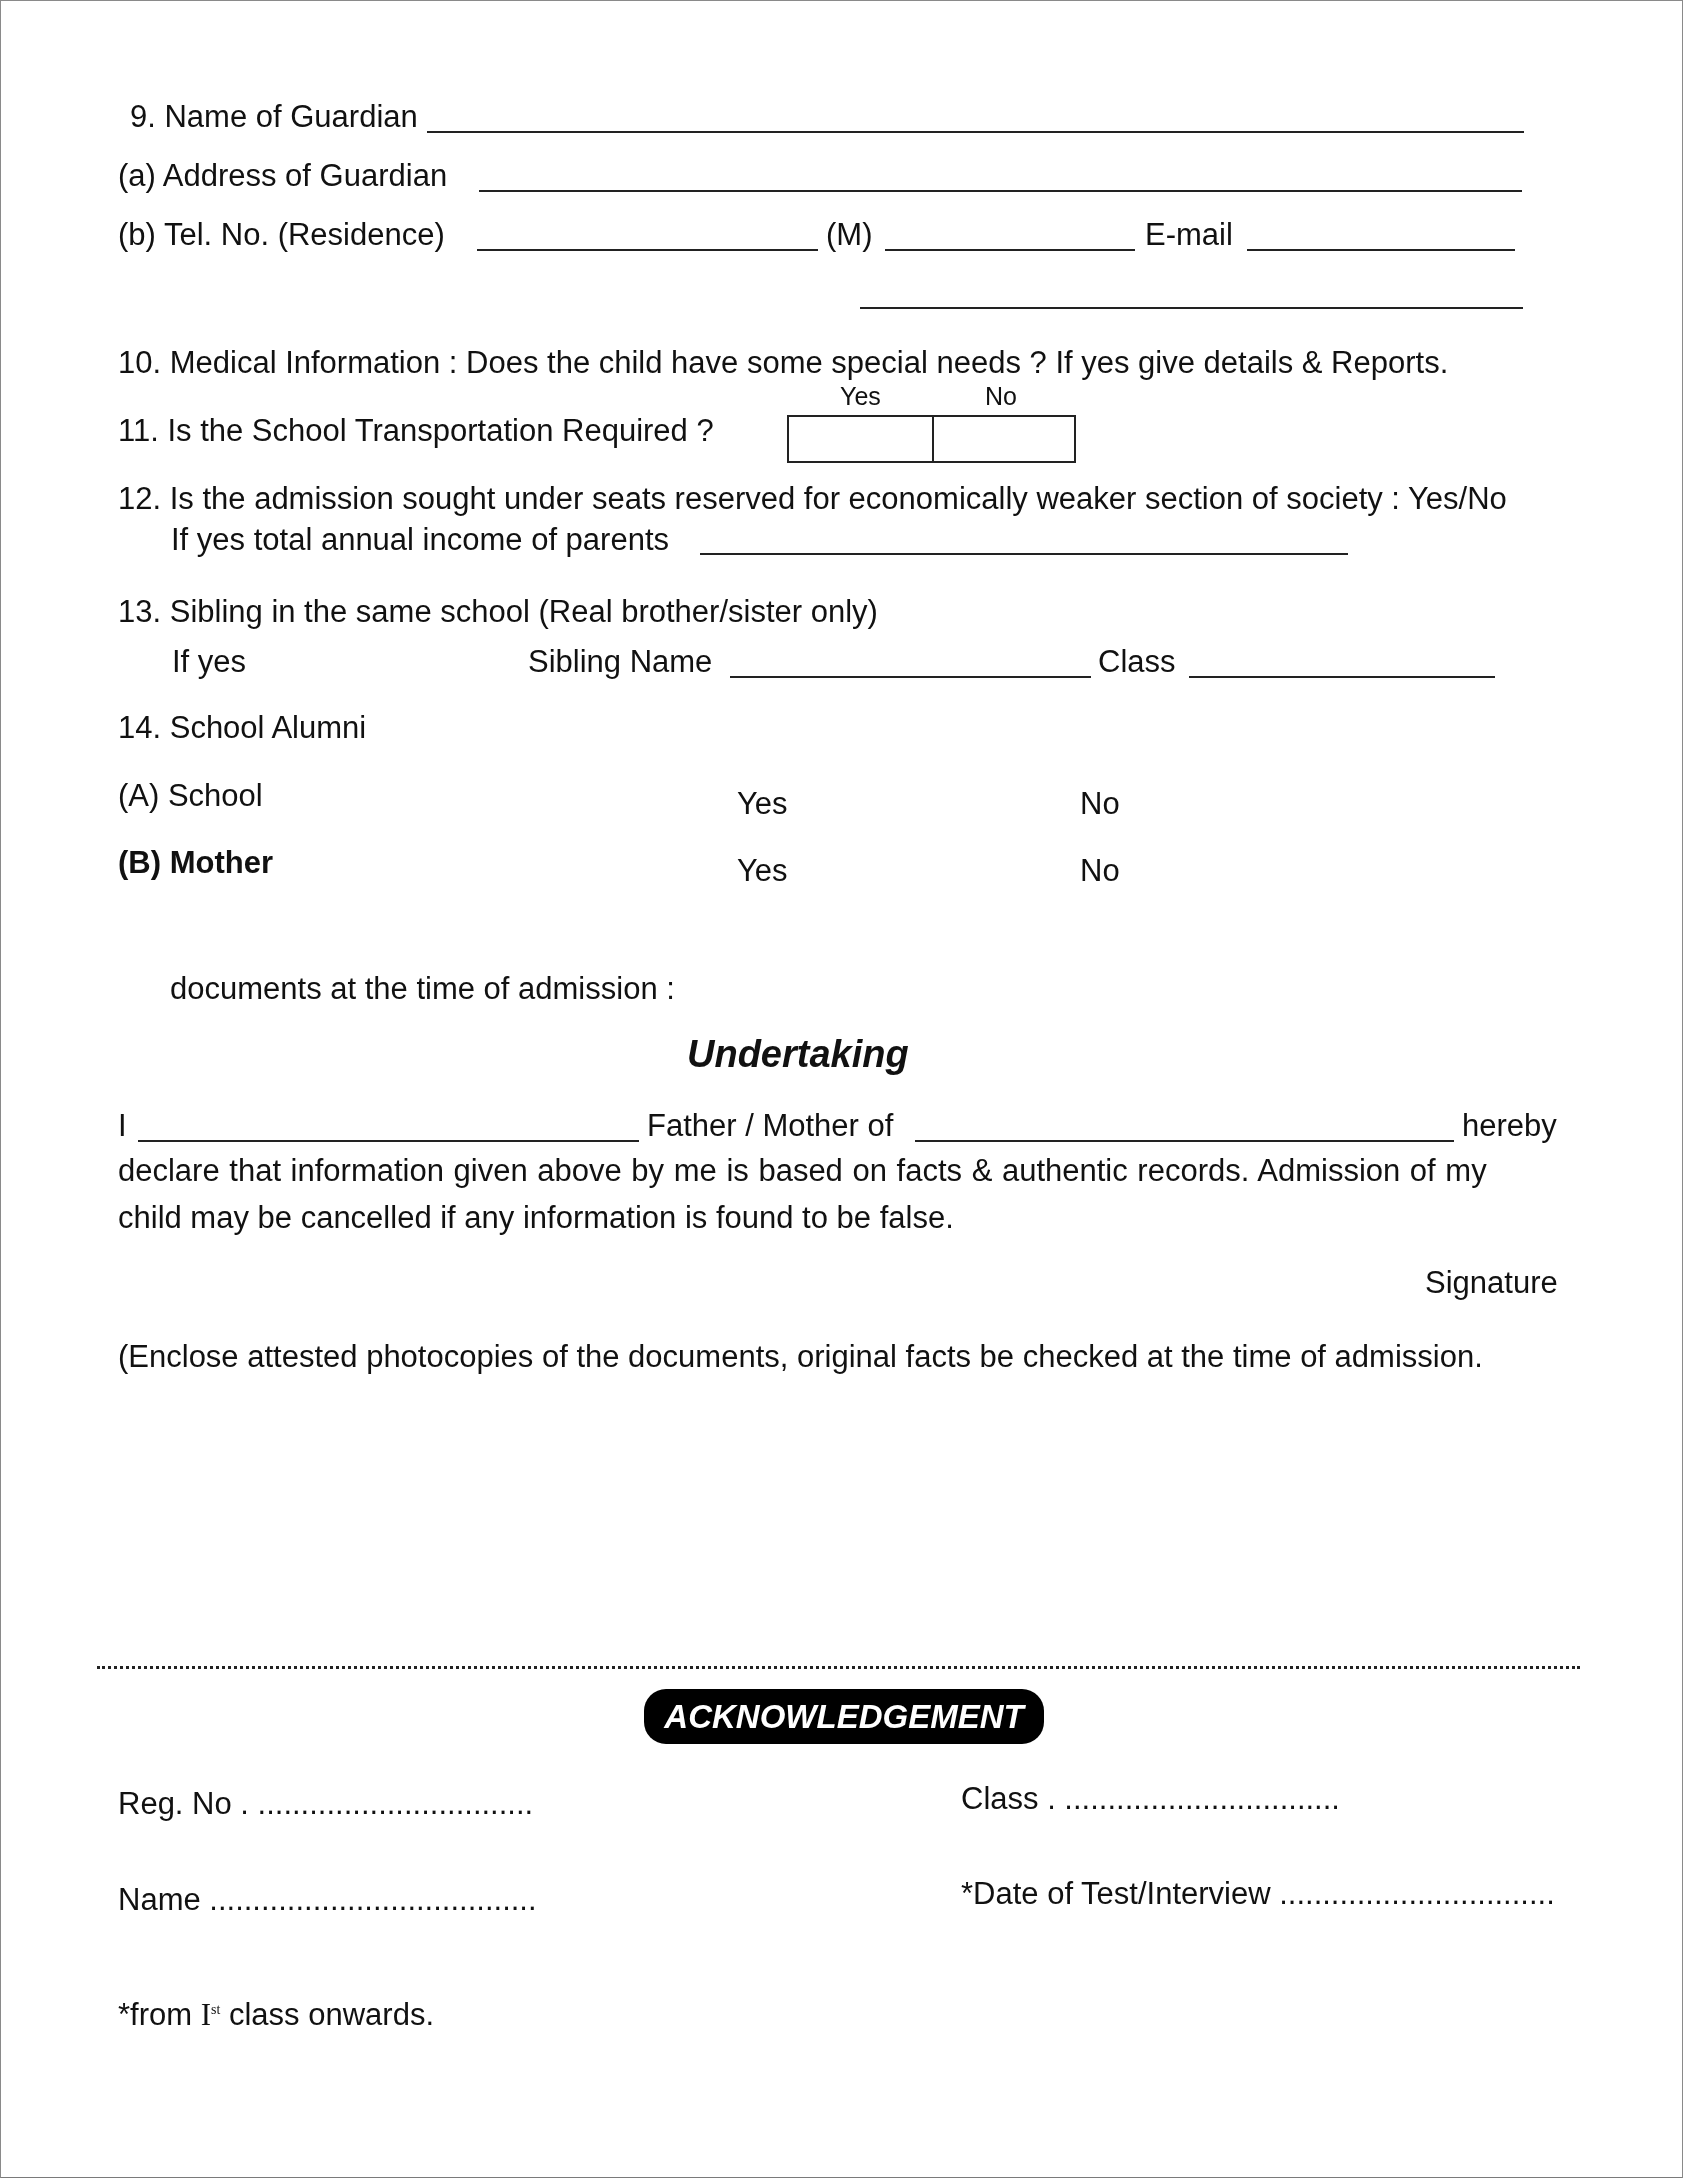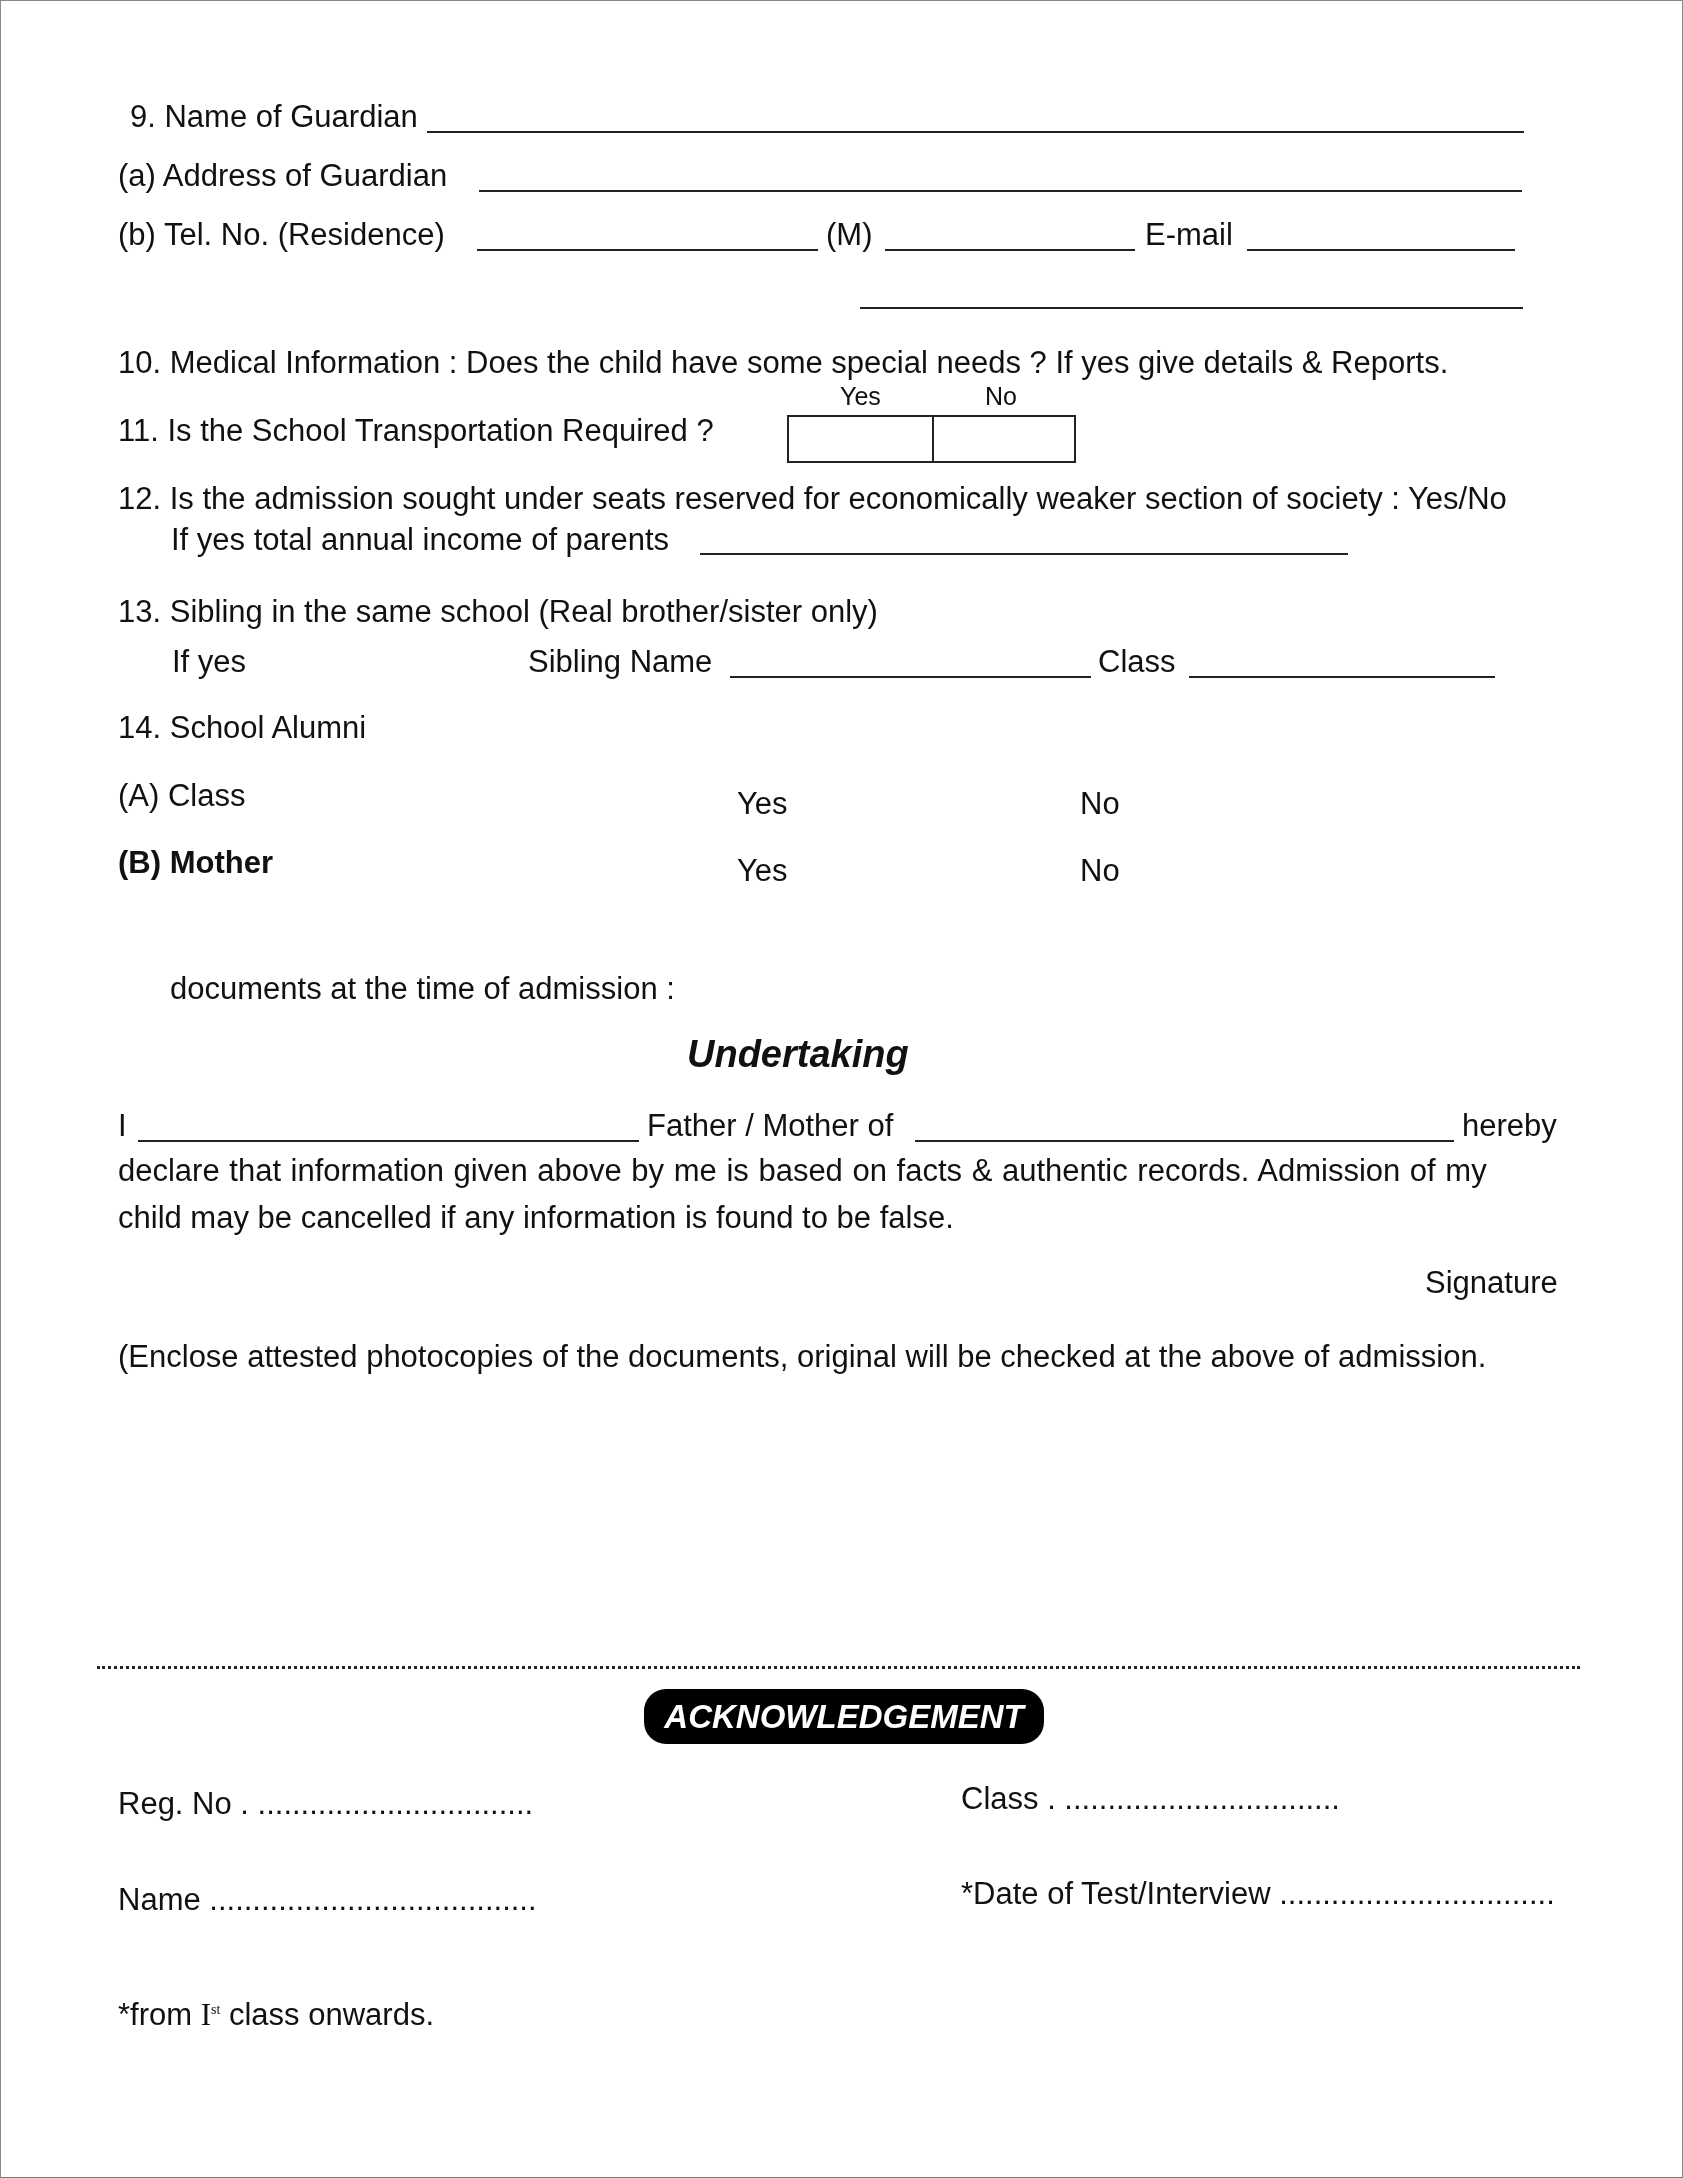--- a/index.html
+++ b/index.html
@@ -56,40 +56,40 @@
   <div class="line" style="left:699px;width:648px;top:552px;"></div>
 
   <span class="t" style="left:117px;top:595px;">13. Sibling in the same school (Real brother/sister only)</span>
   <span class="t" style="left:171px;top:645px;">If yes</span>
   <span class="t" style="left:527px;top:645px;">Sibling Name</span>
   <div class="line" style="left:729px;width:361px;top:675px;"></div>
   <span class="t" style="left:1097px;top:645px;">Class</span>
   <div class="line" style="left:1188px;width:306px;top:675px;"></div>
 
   <span class="t" style="left:117px;top:711px;">14. School Alumni</span>
-  <span class="t" style="left:117px;top:779px;">(A) Class</span>
+  <span class="t" style="left:117px;top:779px;">(A) School</span>
   <span class="t" style="left:736px;top:787px;">Yes</span>
   <span class="t" style="left:1079px;top:787px;">No</span>
   <span class="t" style="left:117px;top:846px;font-weight:bold;">(B) Mother</span>
   <span class="t" style="left:736px;top:854px;">Yes</span>
   <span class="t" style="left:1079px;top:854px;">No</span>
 
   <span class="t" style="left:169px;top:972px;text-align:right;">documents at the time of admission :</span>
 
   <span class="und" style="left:686px;top:1032px;">Undertaking</span>
   <span class="t" style="left:117px;top:1109px;">I</span>
   <div class="line" style="left:137px;width:501px;top:1139px;"></div>
   <span class="t" style="left:646px;top:1109px;">Father / Mother of</span>
   <div class="line" style="left:914px;width:539px;top:1139px;"></div>
   <span class="t" style="left:1461px;top:1109px;">hereby</span>
   <span class="t" style="left:117px;top:1154px;word-spacing:1px;">declare that information given above by me is based on facts &amp; authentic records. Admission of my</span>
   <span class="t" style="left:117px;top:1201px;">child may be cancelled if any information is found to be false.</span>
   <span class="t" style="left:1424px;top:1266px;">Signature</span>
 
-  <span class="t" style="left:117px;top:1340px;">(Enclose attested photocopies of the documents, original will be checked at the above of admission.</span>
+  <span class="t" style="left:117px;top:1340px;">(Enclose attested photocopies of the documents, original facts be checked at the time of admission.</span>
 
   <div class="dash"></div>
 
   <div class="ack">ACKNOWLEDGEMENT</div>
 
   <span class="t" style="left:117px;top:1787px;">Reg. No . ................................</span>
   <span class="t" style="left:960px;top:1782px;">Class . ................................</span>
   <span class="t" style="left:117px;top:1883px;">Name ......................................</span>
   <span class="t" style="left:960px;top:1877px;">*Date of Test/Interview ................................</span>
 

